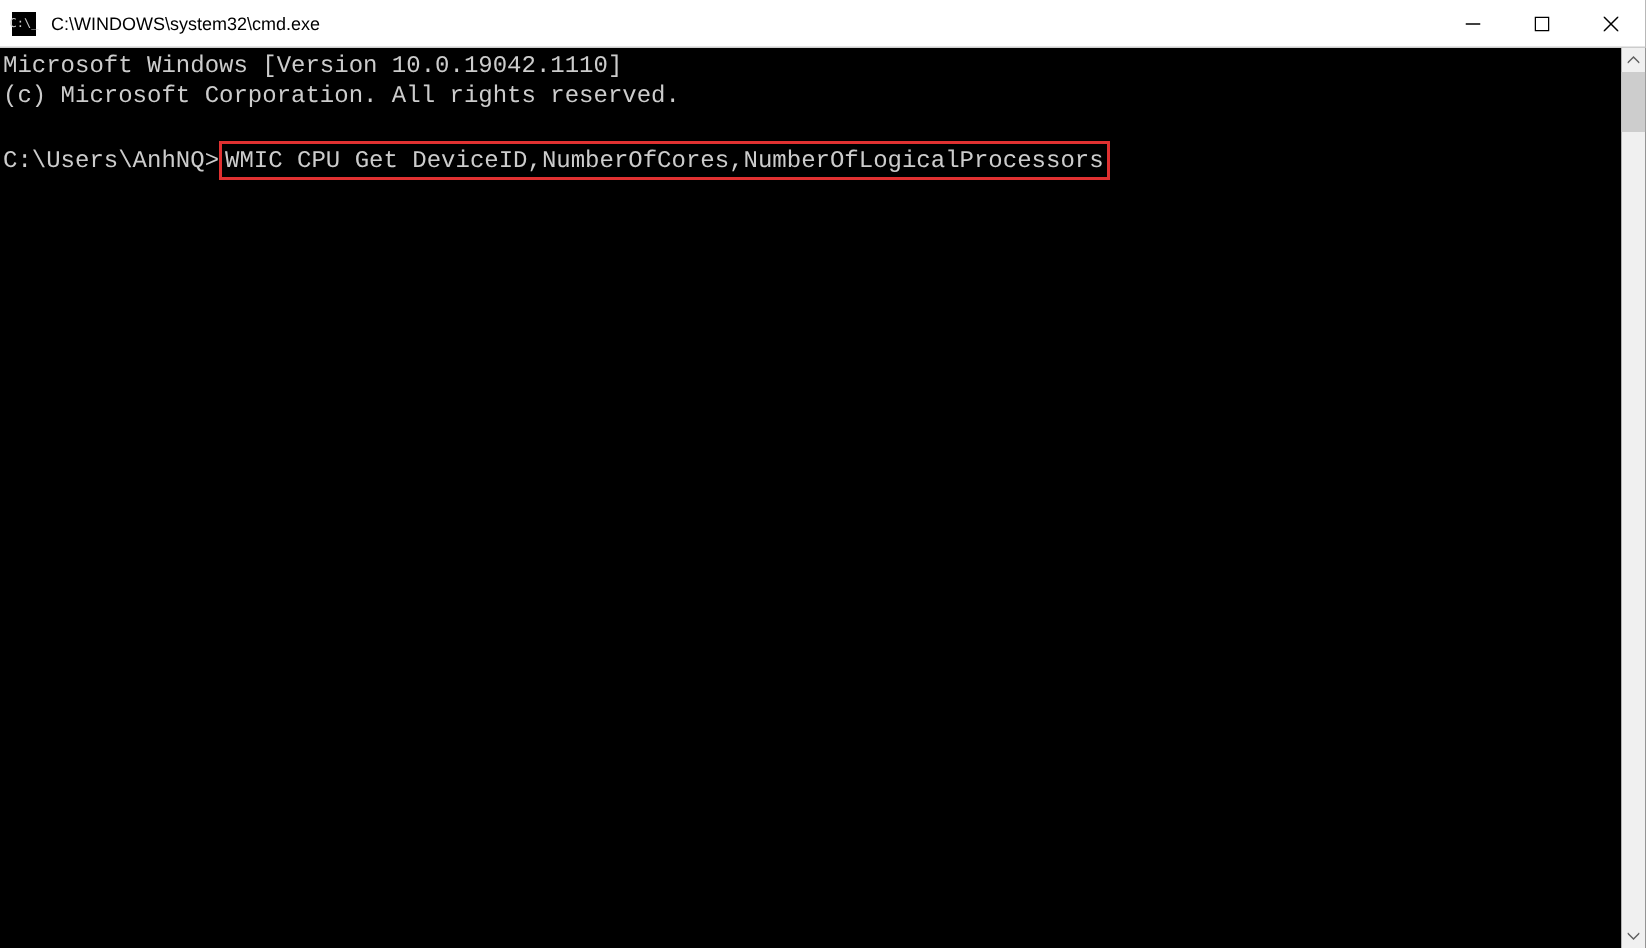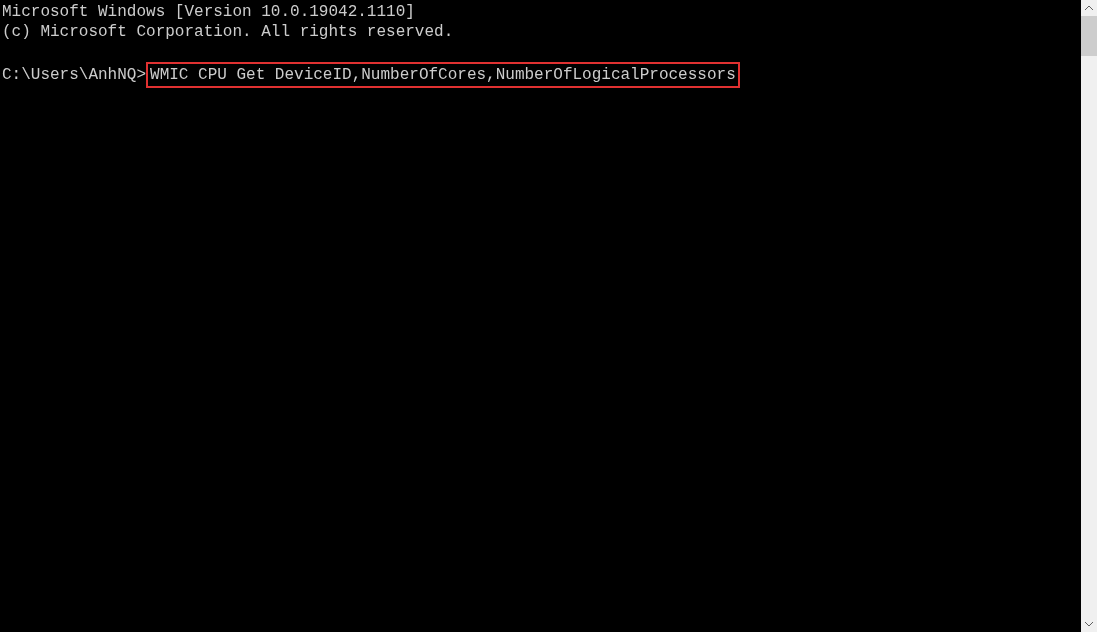--- a/index.html
+++ b/index.html
@@ -121,20 +121,44 @@
     }
     .scroll-arrow-bottom {
       position: absolute;
       bottom: 0;
     }
   </style>
 </head>
 <body>
 
 <div class="window">
+  <div class="title-bar">
+    <div class="title-icon">
+      <span class="title-icon-inner">C:\_</span>
+    </div>
+    <div class="title-text">C:\WINDOWS\system32\cmd.exe</div>
+    <div class="window-controls">
+      <div class="window-control">
+        <svg viewBox="0 0 10 10">
+            <line x1="0" y1="5" x2="10" y2="5" stroke="#000" stroke-width="1"></line>
+          </svg>
+      </div>
+      <div class="window-control">
+        <svg viewBox="0 0 10 10">
+            <rect x="0.5" y="0.5" width="9" height="9" fill="none" stroke="#000" stroke-width="1"></rect>
+          </svg>
+      </div>
+      <div class="window-control">
+        <svg viewBox="0 0 10 10">
+            <line x1="0" y1="0" x2="10" y2="10" stroke="#000" stroke-width="1"></line>
+            <line x1="10" y1="0" x2="0" y2="10" stroke="#000" stroke-width="1"></line>
+          </svg>
+      </div>
+    </div>
+  </div>
   <div class="terminal-body">
     <div class="terminal-content"><span>Microsoft Windows [Version 10.0.19042.1110]</span>
 <span>(c) Microsoft Corporation. All rights reserved.</span>
 <span></span>
 <span>C:\Users\AnhNQ&gt;</span><span class="command-highlighted">WMIC CPU Get DeviceID,NumberOfCores,NumberOfLogicalProcessors</span></div>
     <div class="scrollbar">
       <div class="scroll-arrow">
         <svg viewBox="0 0 8 8">
             <path d="M0,6 L4,2 L8,6" fill="none" stroke="#606060" stroke-width="1"></path>
           </svg>

